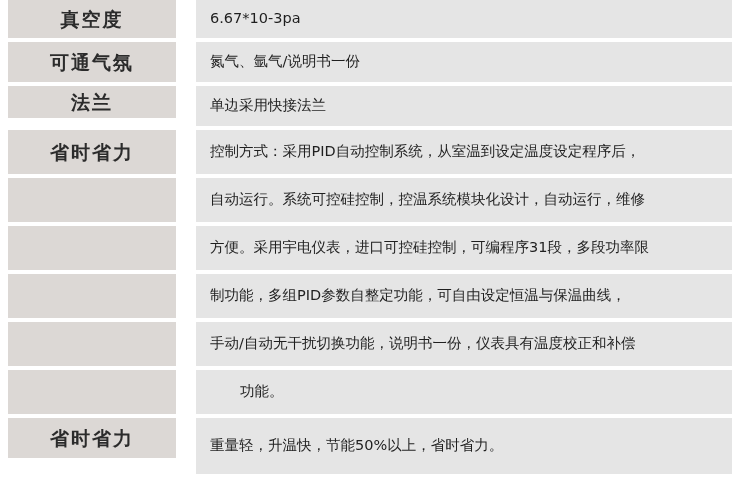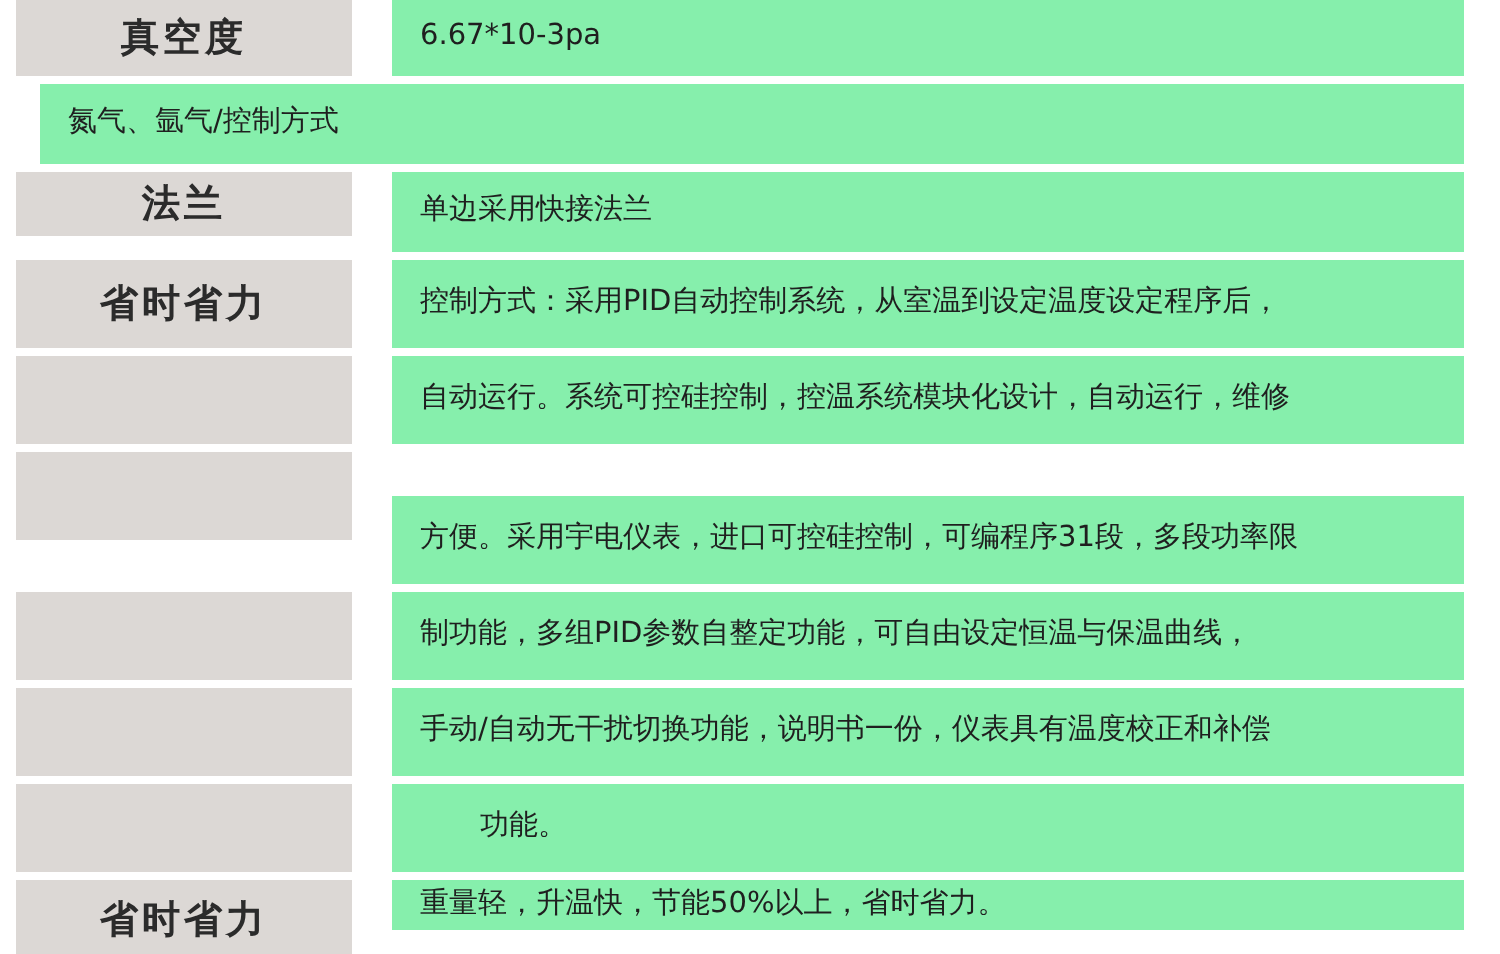--- a/index.html
+++ b/index.html
@@ -37,21 +37,21 @@
     font-size: 19px;
     font-weight: bold;
     color: #2b2b2b;
     letter-spacing: 2px;
     line-height: 1.2;
     text-align: center;
     font-family: "DejaVu Sans", "Liberation Sans", sans-serif;
   }
   .value-cell {
     flex: 1 1 auto;
-    background: #86efac;
+    background: #e5e5e5;
     margin: 0 18px 4px 20px;
     display: flex;
     align-items: center;
     box-sizing: border-box;
     padding-left: 14px;
   }
   .value-cell-text {
     font-size: 14.5px;
     color: #1f1f1f;
     line-height: 1.35;
@@ -67,22 +67,25 @@
 <div class="spec-table" id="spec-table">
     <div class="spec-row">
       <div class="label-cell" style="height: 38px;">
         <span class="label-cell-text">真空度</span>
       </div>
       <div class="value-cell" style="height: 38px;">
         <span class="value-cell-text">6.67*10-3pa</span>
       </div>
     </div>
     <div class="spec-row">
+      <div class="label-cell" style="height: 40px;">
+        <span class="label-cell-text">可通气氛</span>
+      </div>
       <div class="value-cell" style="height: 40px;">
-        <span class="value-cell-text">氮气、氩气/控制方式</span>
+        <span class="value-cell-text">氮气、氩气/说明书一份</span>
       </div>
     </div>
     <div class="spec-row">
       <div class="label-cell" style="height: 32px;">
         <span class="label-cell-text">法兰</span>
       </div>
       <div class="value-cell" style="height: 40px;">
         <span class="value-cell-text">单边采用快接法兰</span>
       </div>
     </div>
@@ -99,21 +102,21 @@
         <span class="label-cell-text"></span>
       </div>
       <div class="value-cell" style="height: 44px;">
         <span class="value-cell-text">自动运行。系统可控硅控制，控温系统模块化设计，自动运行，维修</span>
       </div>
     </div>
     <div class="spec-row">
       <div class="label-cell empty-label" style="height: 44px;">
         <span class="label-cell-text"></span>
       </div>
-      <div class="value-cell" style="height: 44px; margin-top: 22px;">
+      <div class="value-cell" style="height: 44px;">
         <span class="value-cell-text">方便。采用宇电仪表，进口可控硅控制，可编程序31段，多段功率限</span>
       </div>
     </div>
     <div class="spec-row">
       <div class="label-cell empty-label" style="height: 44px;">
         <span class="label-cell-text"></span>
       </div>
       <div class="value-cell" style="height: 44px;">
         <span class="value-cell-text">制功能，多组PID参数自整定功能，可自由设定恒温与保温曲线，</span>
       </div>
@@ -131,21 +134,21 @@
         <span class="label-cell-text"></span>
       </div>
       <div class="value-cell" style="height: 44px; padding-left: 44px;">
         <span class="value-cell-text">功能。</span>
       </div>
     </div>
     <div class="spec-row">
       <div class="label-cell" style="height: 40px;">
         <span class="label-cell-text">省时省力</span>
       </div>
-      <div class="value-cell" style="height: 25px;">
+      <div class="value-cell" style="height: 56px;">
         <span class="value-cell-text">重量轻，升温快，节能50%以上，省时省力。</span>
       </div>
     </div>
     <div class="spec-row">
       <div class="label-cell" style="height: 40px;">
         <span class="label-cell-text">随机备件</span>
       </div>
       <div class="value-cell" style="height: 40px;">
         <span class="value-cell-text">说明书一份，合格证一份，高温手套一副，</span>
       </div>

